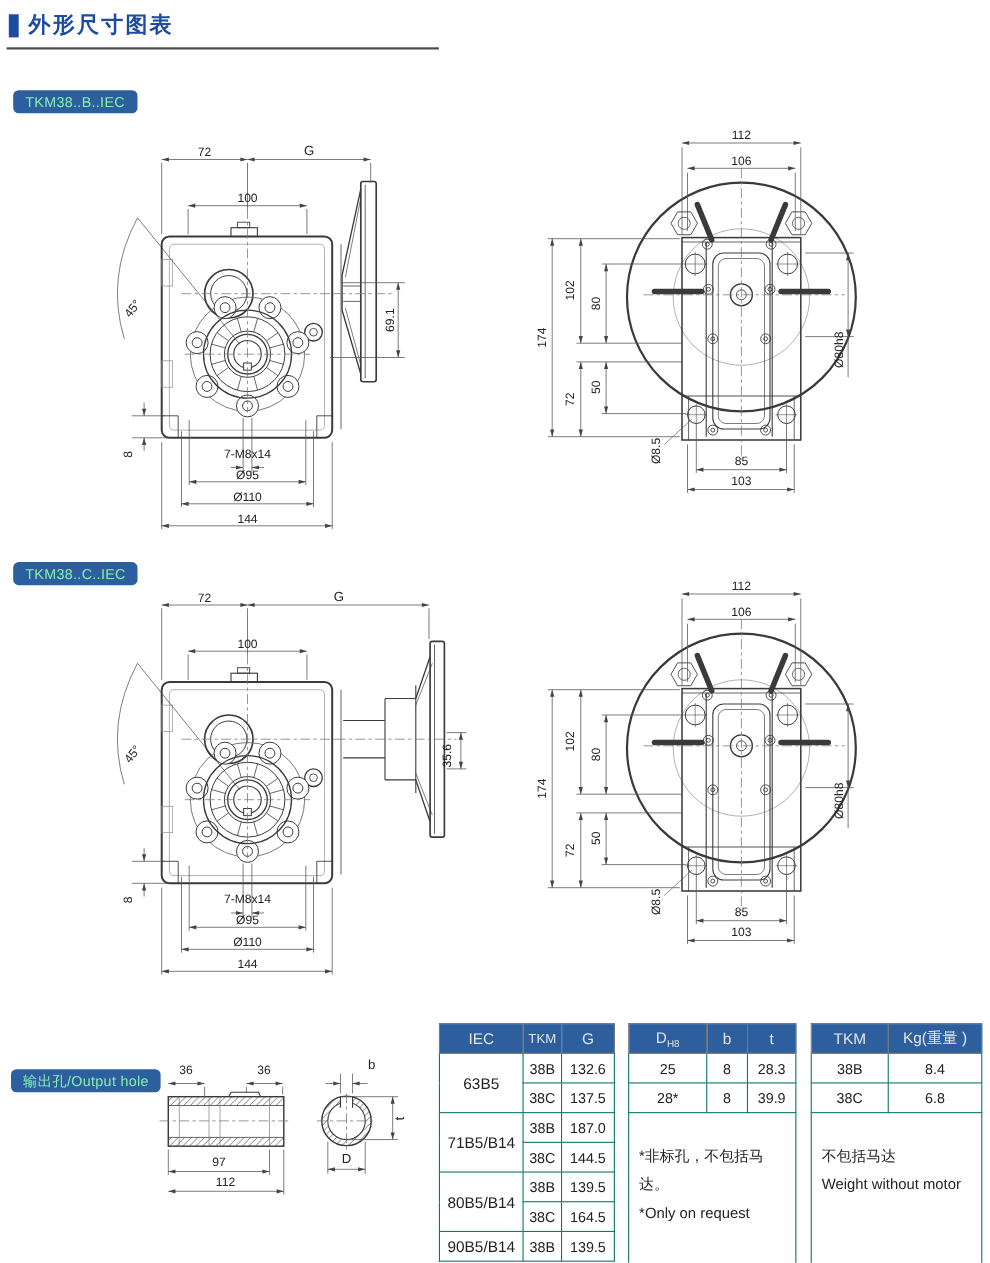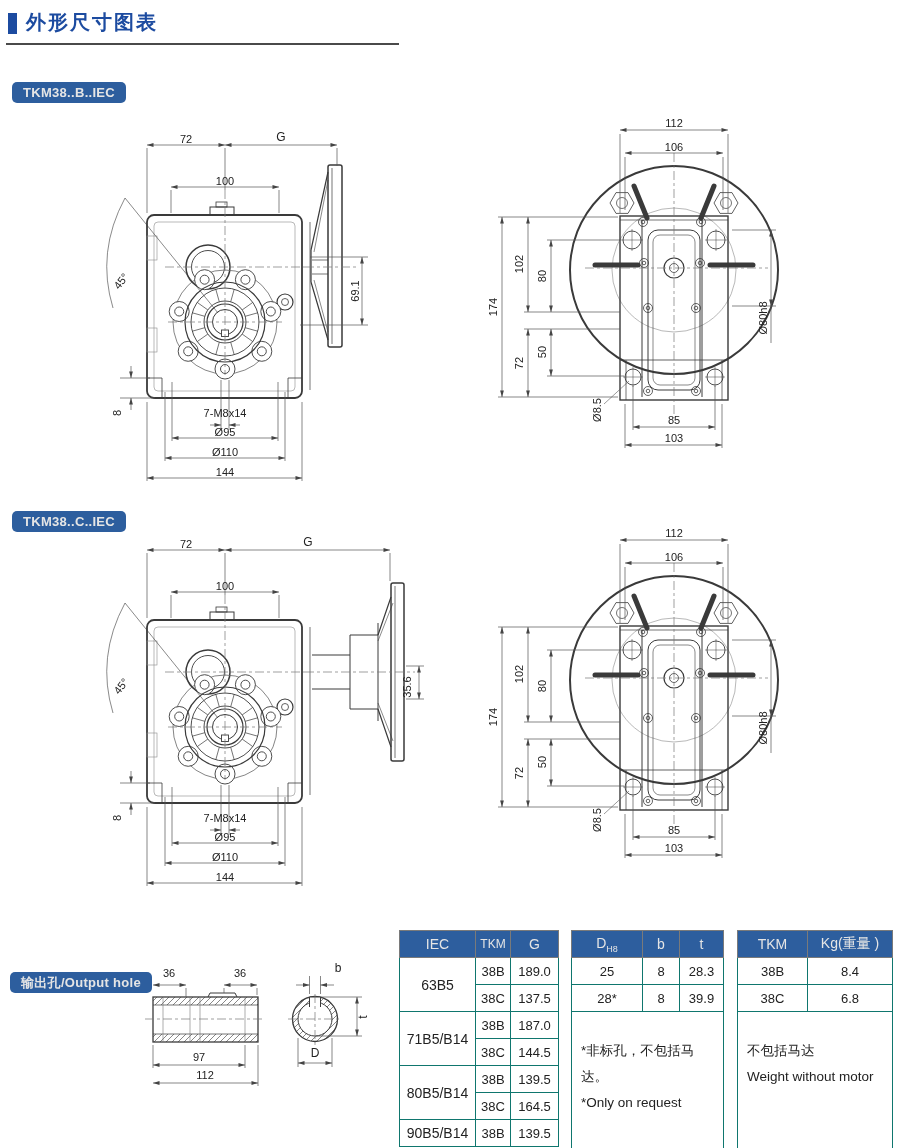--- a/index.html
+++ b/index.html
@@ -1,22 +1,22 @@
 <!DOCTYPE html>
 <html><head>
 <meta charset="utf-8">
 <style>
   html,body{margin:0;padding:0;}
   body{width:900px;height:1148px;position:relative;background:#fff;
        font-family:"Liberation Sans","DejaVu Sans",sans-serif;overflow:hidden;}
   .title-sq{position:absolute;left:8px;top:13px;width:9px;height:21px;background:#1c4ba0;}
   .page-title{position:absolute;left:26px;top:9px;font-size:20px;font-weight:bold;color:#1c4ba0;letter-spacing:2px;}
   .title-line{position:absolute;left:6px;top:43px;width:393px;height:2px;background:#4a4a4a;}
-  .badge{position:absolute;background:#2d5e9e;color:#e5e5e5;font-size:13px;line-height:15px;
-         padding:3px 11px;border-radius:5px;letter-spacing:.3px;white-space:nowrap;font-weight:bold;}
+  .badge{position:absolute;background:#2d5e9e;color:#86efac;font-size:13px;line-height:15px;
+         padding:3px 11px;border-radius:5px;letter-spacing:.3px;white-space:nowrap;}
   svg.draw{position:absolute;overflow:visible;}
   .dim{position:absolute;font-size:11px;line-height:12px;color:#222;white-space:nowrap;transform:translateX(-50%);}
   .dim.rot{transform:translate(-50%,-50%) rotate(-90deg);}
   .dim.rot45{transform:translate(-50%,-50%) rotate(-52deg);}
   .dim.big{font-size:12px;}
   table.t{position:absolute;border-collapse:collapse;table-layout:fixed;font-size:13px;color:#222;background:#fff;}
   .t th{background:#2d5e9e;color:#e5e5e5;font-weight:normal;font-size:14px;height:26px;border:1px solid #7a7a7a;padding:0;}
   .t th.small{font-size:12px;}
   .t td{border:1px solid #0f766e;text-align:center;height:26px;padding:0;}
   .t td.iec{font-size:14px;}
@@ -390,21 +390,21 @@
     <tr>
       <th>IEC</th>
       <th class="small">TKM</th>
       <th>G</th>
     </tr>
   </thead>
   <tbody>
     <tr>
       <td class="iec" rowspan="2">63B5</td>
       <td>38B</td>
-      <td>189.0</td>
+      <td>132.6</td>
     </tr>
     <tr>
       <td>38C</td>
       <td>137.5</td>
     </tr>
     <tr>
       <td class="iec" rowspan="2">71B5/B14</td>
       <td>38B</td>
       <td>187.0</td>
     </tr>

